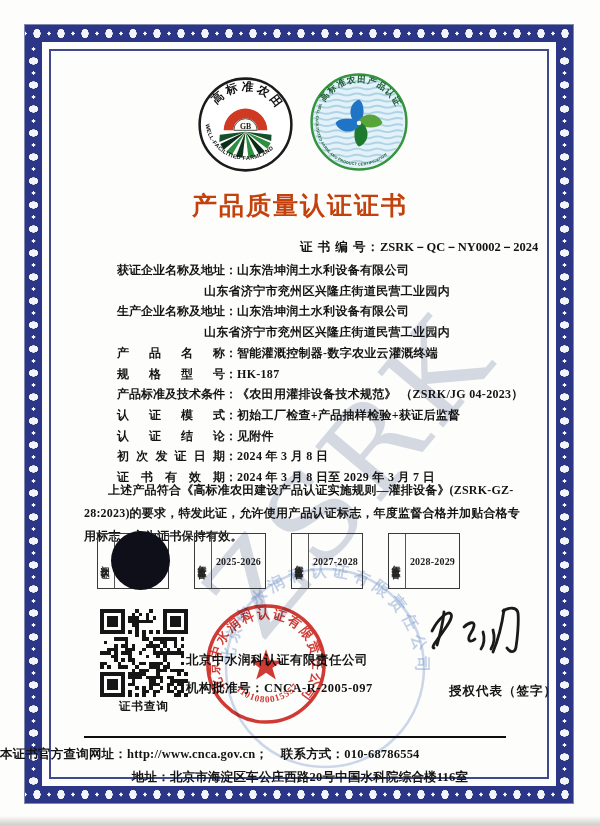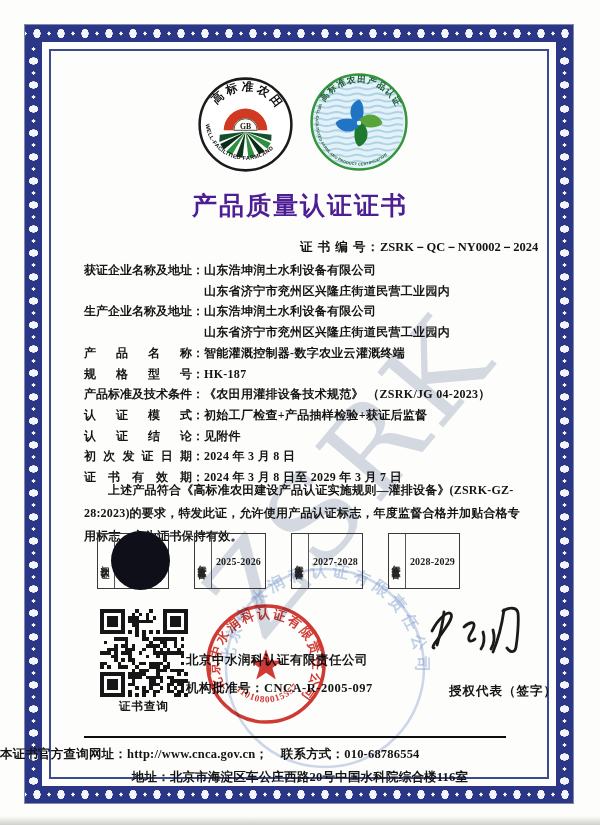--- a/index.html
+++ b/index.html
@@ -26,27 +26,27 @@
   
   .wm-zsrk{position:absolute;left:90px;top:395px;width:520px;height:160px;line-height:160px;
      text-align:center;font-family:"DejaVu Serif",serif;font-size:118px;letter-spacing:8px;
      color:rgba(124,140,172,.32);transform:rotate(-50deg);transform-origin:center;z-index:1;}
   .wm-arc{position:absolute;left:205px;top:548px;z-index:1;}
   
   .logo-left{position:absolute;left:197px;top:76px;z-index:2;}
   .logo-right{position:absolute;left:308px;top:70px;z-index:2;}
   .title{position:absolute;left:0;right:0;top:189px;text-align:center;z-index:2;
      font-family:"Liberation Sans","DejaVu Sans",sans-serif;font-weight:bold;
-     font-size:25px;letter-spacing:2px;color:#4c1d95;}
+     font-size:25px;letter-spacing:2px;color:#c2410c;}
   .certno{position:absolute;left:300px;top:239px;z-index:2;font-size:12.5px;font-weight:bold;}
   .certno .lbl{letter-spacing:1px;}
   
   .fields{position:absolute;left:84px;top:260px;width:438px;z-index:2;}
   .frow{line-height:20.7px;font-size:12px;font-weight:bold;white-space:nowrap;}
-  .flabel{display:inline-block;width:108px;text-align:justify;text-align-last:justify;vertical-align:top;}
+  .flabel{display:inline-block;width:108px;text-align:justify;text-align-last:justify;vertical-align:top;margin-left:33px;}
   .fcolon{display:inline-block;width:12px;}
   .findent{display:inline-block;width:120px;}
   .fvalue{letter-spacing:.3px;}
   .statement{position:absolute;left:84px;top:479px;width:436px;z-index:2;font-size:12px;
      font-weight:bold;line-height:23px;text-indent:2em;letter-spacing:.2px;}
   
   .boxes{position:absolute;left:97px;top:533px;display:flex;gap:25px;z-index:2;}
   .sbox{position:relative;width:70px;height:54px;border:1.5px solid #3a3a3a;display:flex;background:rgba(255,255,255,.0);}
   .sbox-side{writing-mode:vertical-lr;font-size:9px;letter-spacing:1.5px;width:16px;
      border-right:1px solid #555;text-align:center;padding:2px 0;font-weight:bold;color:#222;}

